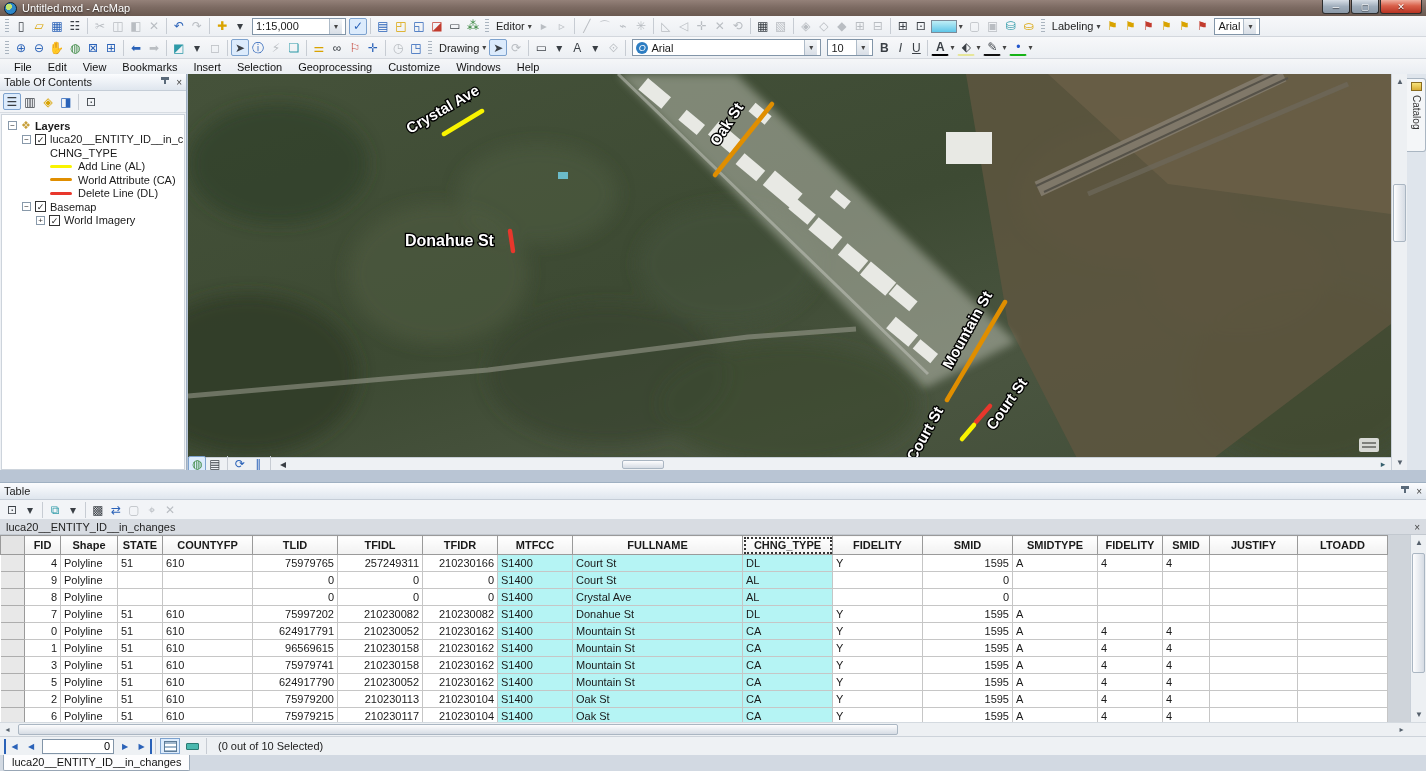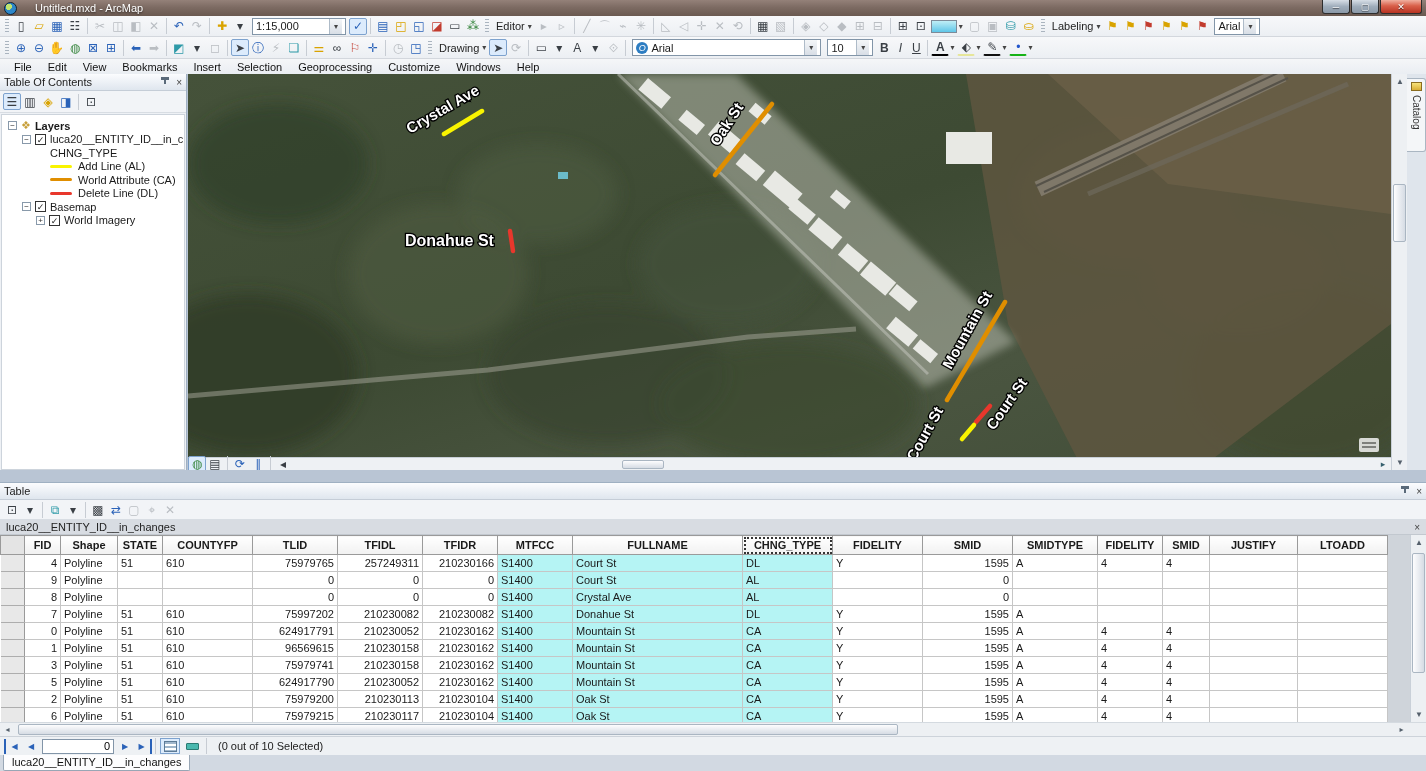--- a/index.html
+++ b/index.html
@@ -2,21 +2,21 @@
 <html><head>
 <meta charset="utf-8">
 <style>
   * { margin:0; padding:0; box-sizing:border-box; }
   html,body { width:1426px; height:771px; overflow:hidden; background:#4a4038;
     font-family:"Liberation Sans","DejaVu Sans",sans-serif; font-size:11px; color:#1a1a1a; }
   .app { position:relative; width:1426px; height:771px; background:#bfcbd9; overflow:hidden; }
 
   
   .titlebar { height:16px; background:linear-gradient(180deg,#948179 0%,#7d6b63 45%,#6a5950 100%);
-    display:flex; align-items:center; padding:0 4px; color:#fff; text-shadow:0 1px 2px rgba(0,0,0,.6);gap:13px; }
+    display:flex; align-items:center; padding:0 4px; color:#fff; text-shadow:0 1px 2px rgba(0,0,0,.6); }
   .titlebar .appicon { width:13px; height:13px; border-radius:50%;
     background:radial-gradient(circle at 35% 35%, #bfe470 0 30%, #2d86c8 31% 70%, #1b5e96 100%);
     border:1px solid #123; margin-right:5px; }
   .title-text { font-size:11px; }
   .winbtns { position:absolute; right:4px; top:0; display:flex; }
   .wbtn { width:28px; height:14px; border:1px solid #2d2d2d; border-top:none;
     background:linear-gradient(#d7dee6,#9fadbb 50%,#8b99a8); color:#fff; font-size:9px;
     display:flex; align-items:center; justify-content:center; border-radius:0 0 3px 3px; margin-left:1px;
     text-shadow:0 1px 1px rgba(0,0,0,.7); }
   .wbtn.close { width:42px; background:linear-gradient(#eaa August,#e$) ; background:linear-gradient(#f0b0a0,#d9604a 45%,#b83322); }

